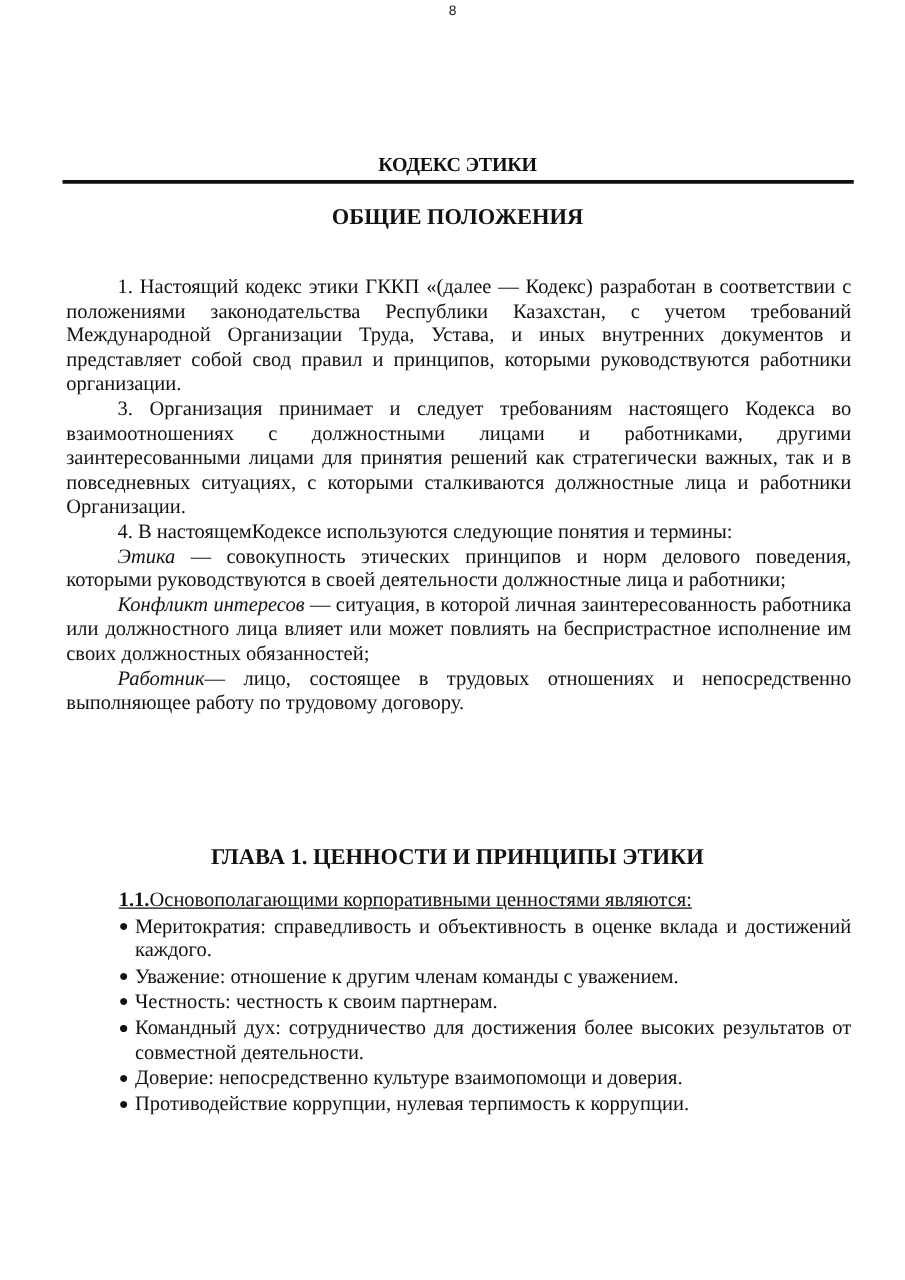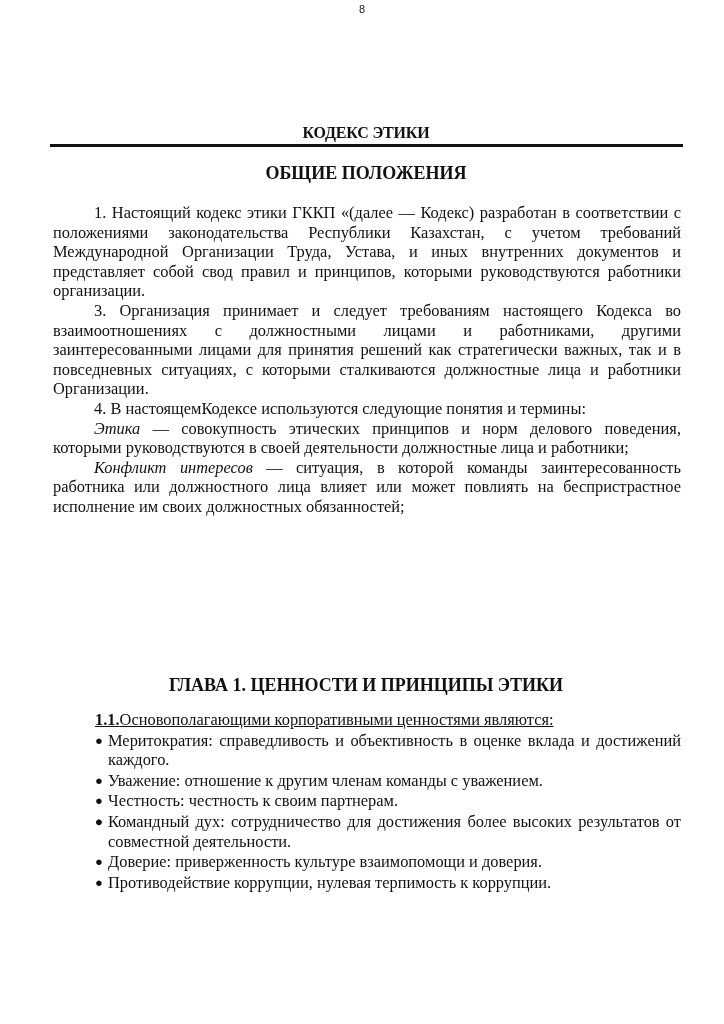--- a/index.html
+++ b/index.html
@@ -25,34 +25,35 @@
 </head>
 <body>
 
 <div class="page-num">8</div>
 
 <div class="doc-title">КОДЕКС ЭТИКИ</div>
 <div class="rule"></div>
 
 <div class="section-title" style="top:163px;">ОБЩИЕ ПОЛОЖЕНИЯ</div>
 
-<div class="body" style="top:203px;">
+<div class="body" style="top:219px;">
   <p>1. Настоящий кодекс этики ГККП «(далее — Кодекс) разработан в соответствии с положениями законодательства Республики Казахстан, с учетом требований Международной Организации Труда, Устава, и иных внутренних документов и представляет собой свод правил и принципов, которыми руководствуются работники организации.</p>
   <p>3. Организация принимает и следует требованиям настоящего Кодекса во взаимоотношениях с должностными лицами и работниками, другими заинтересованными лицами для принятия решений как стратегически важных, так и в повседневных ситуациях, с которыми сталкиваются должностные лица и работники Организации.</p>
   <p>4. В настоящемКодексе используются следующие понятия и термины:</p>
   <p><span class="term">Этика</span><span> — совокупность этических принципов и норм делового поведения, которыми руководствуются в своей деятельности должностные лица и работники;</span></p>
-  <p><span class="term">Конфликт интересов</span><span> — ситуация, в которой команды заинтересованность работника или должностного лица  влияет или может повлиять на беспристрастное исполнение им своих должностных обязанностей;</span></p>
+  <p><span class="term">Конфликт интересов</span><span> — ситуация, в которой личная заинтересованность работника или должностного лица  влияет или может повлиять на беспристрастное исполнение им своих должностных обязанностей;</span></p>
+  <p><span class="term">Работник</span><span>— лицо, состоящее в трудовых отношениях и непосредственно выполняющее работу по трудовому договору.</span></p>
 </div>
 
 <div class="section-title" style="top:675px;">ГЛАВА 1. ЦЕННОСТИ И ПРИНЦИПЫ ЭТИКИ</div>
 
 <div class="values" style="top:710px;">
   <p class="lead"><b>1.1.</b><span>Основополагающими корпоративными ценностями являются:</span></p>
   <ul>
     <li><span class="bullet">●</span><span>Меритократия: справедливость и объективность в оценке вклада и достижений каждого.</span></li>
     <li><span class="bullet">●</span><span>Уважение: отношение к другим членам команды с уважением.</span></li>
     <li><span class="bullet">●</span><span>Честность: честность к своим партнерам.</span></li>
     <li><span class="bullet">●</span></li>
     <li><span class="bullet">●</span><span>Командный дух: сотрудничество для достижения более высоких результатов от совместной деятельности.</span></li>
-    <li><span class="bullet">●</span><span>Доверие: приверженность культуре взаимопомощи и доверия.</span></li>
+    <li><span class="bullet">●</span><span>Доверие: непосредственно культуре взаимопомощи и доверия.</span></li>
     <li><span class="bullet">●</span><span>Противодействие коррупции, нулевая терпимость к коррупции.</span></li>
   </ul>
 </div>
 
 </body></html>

